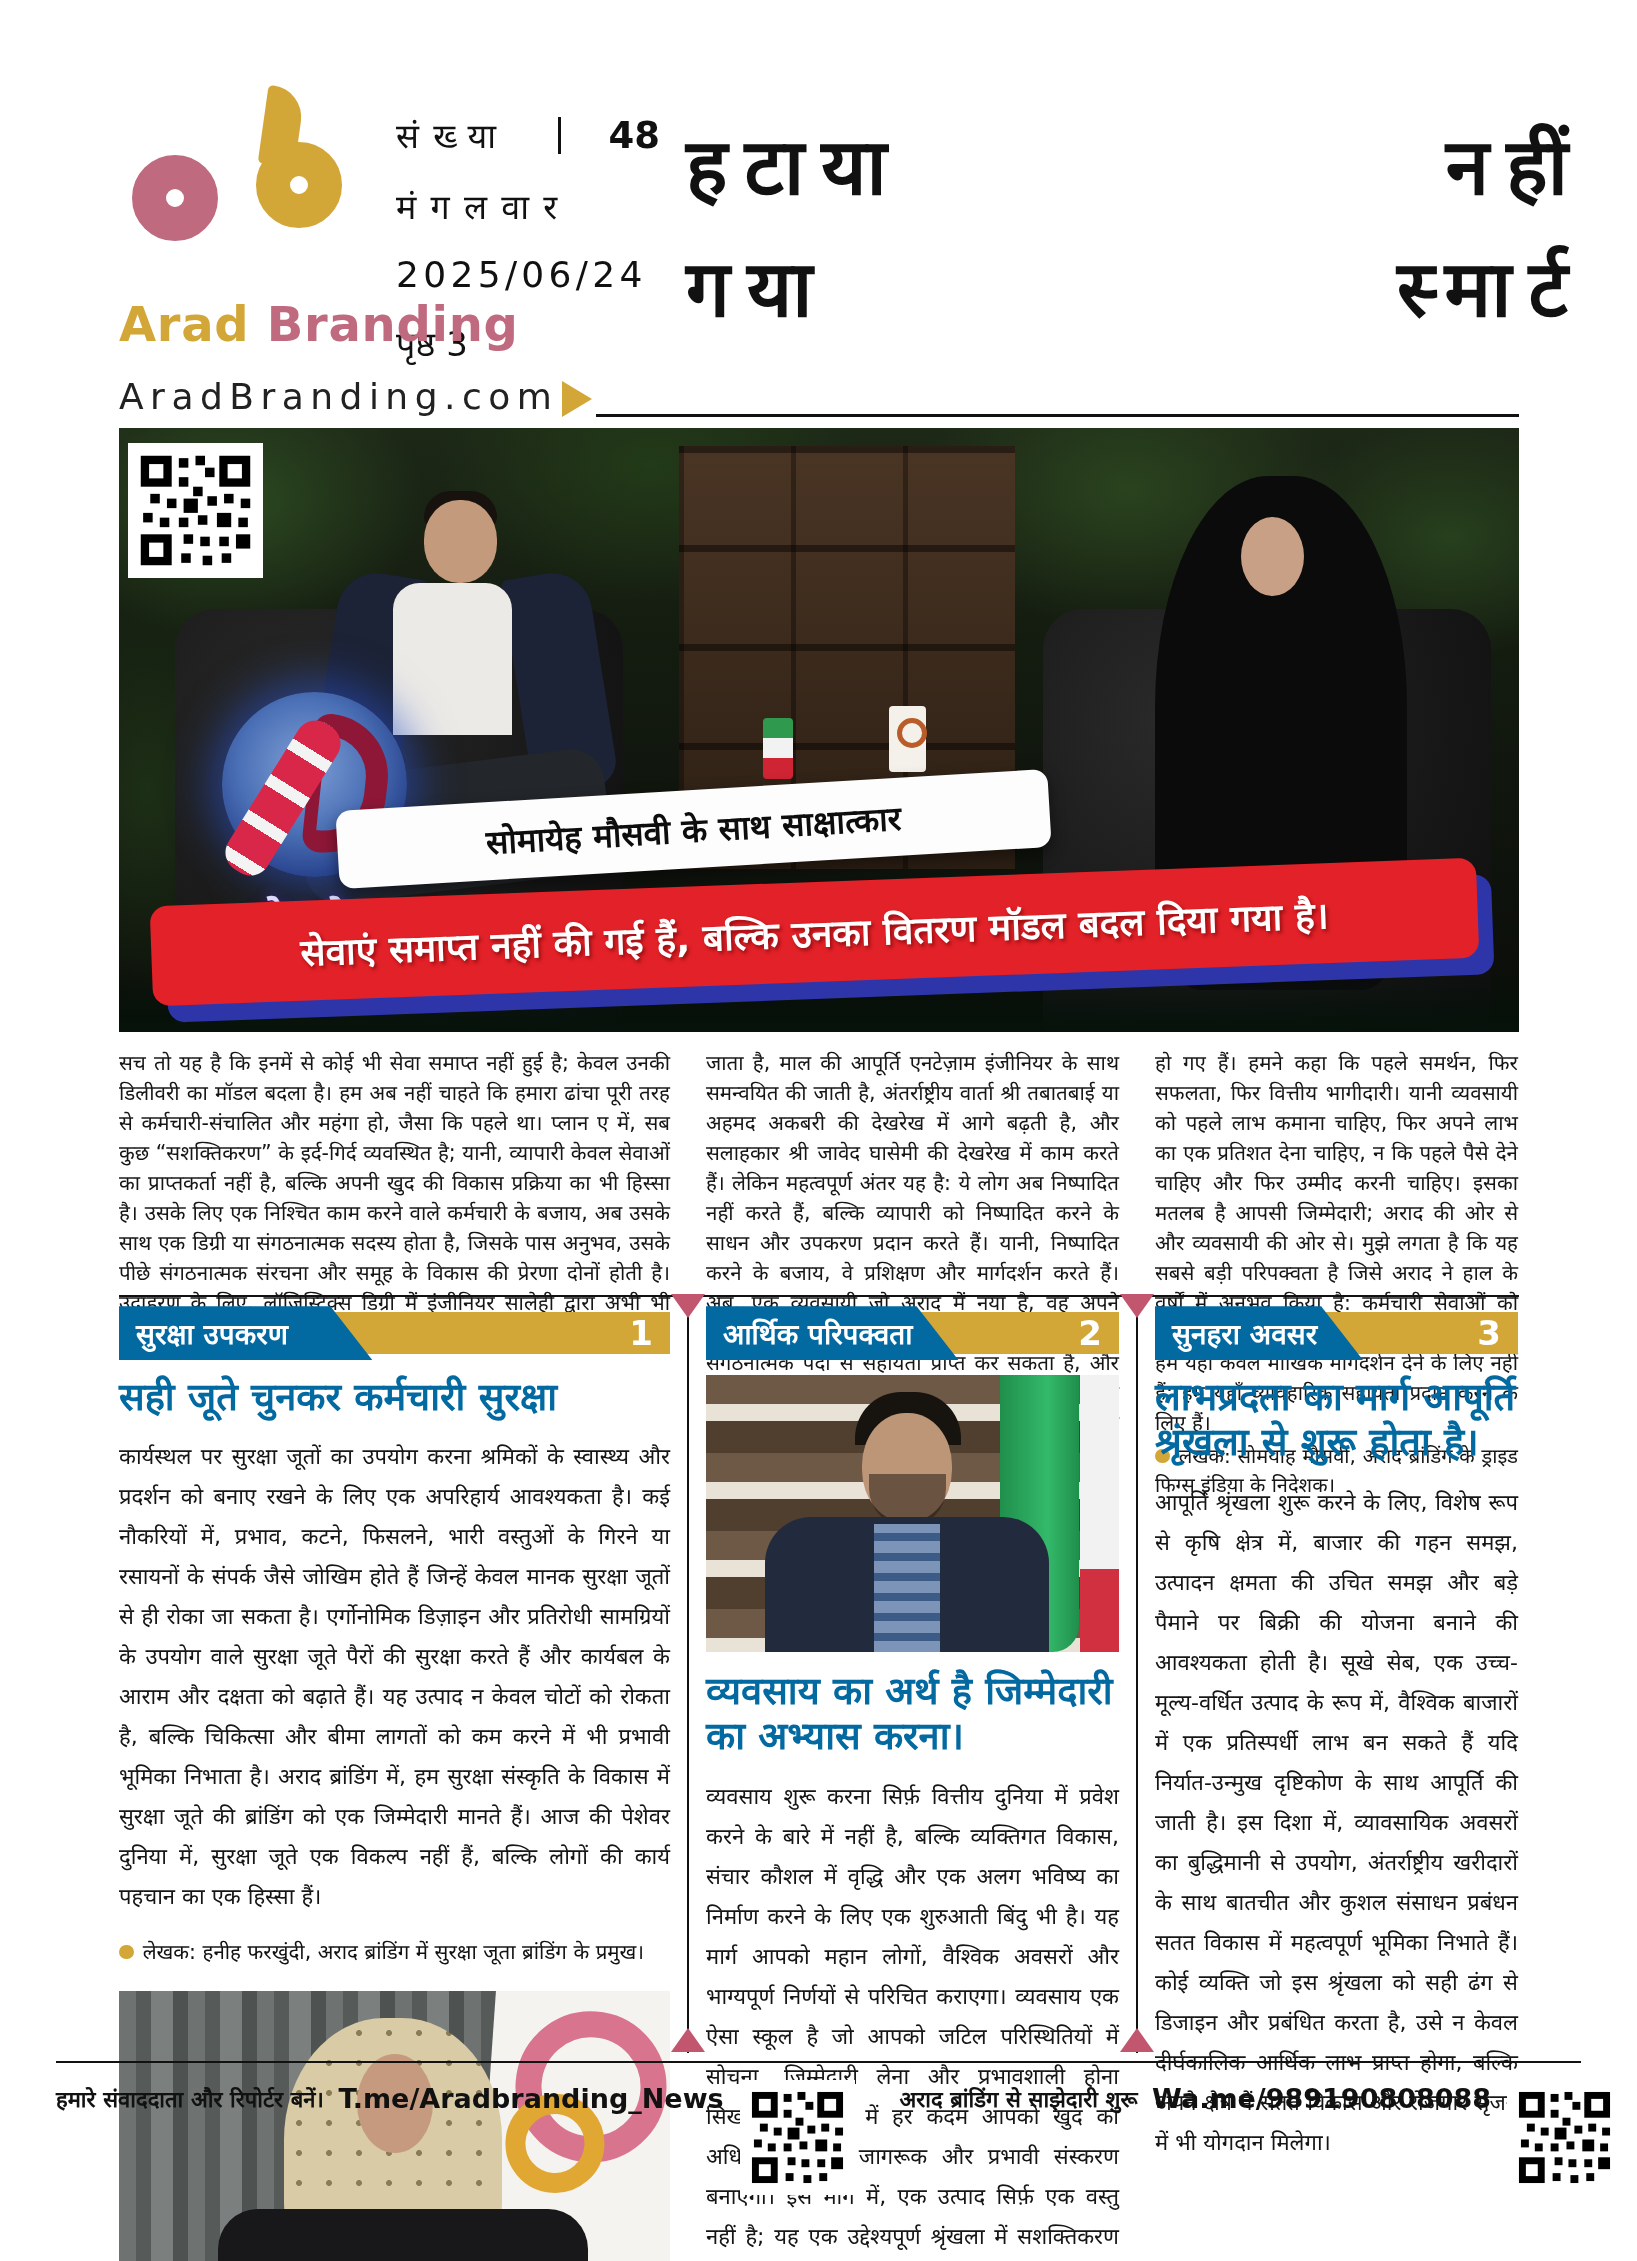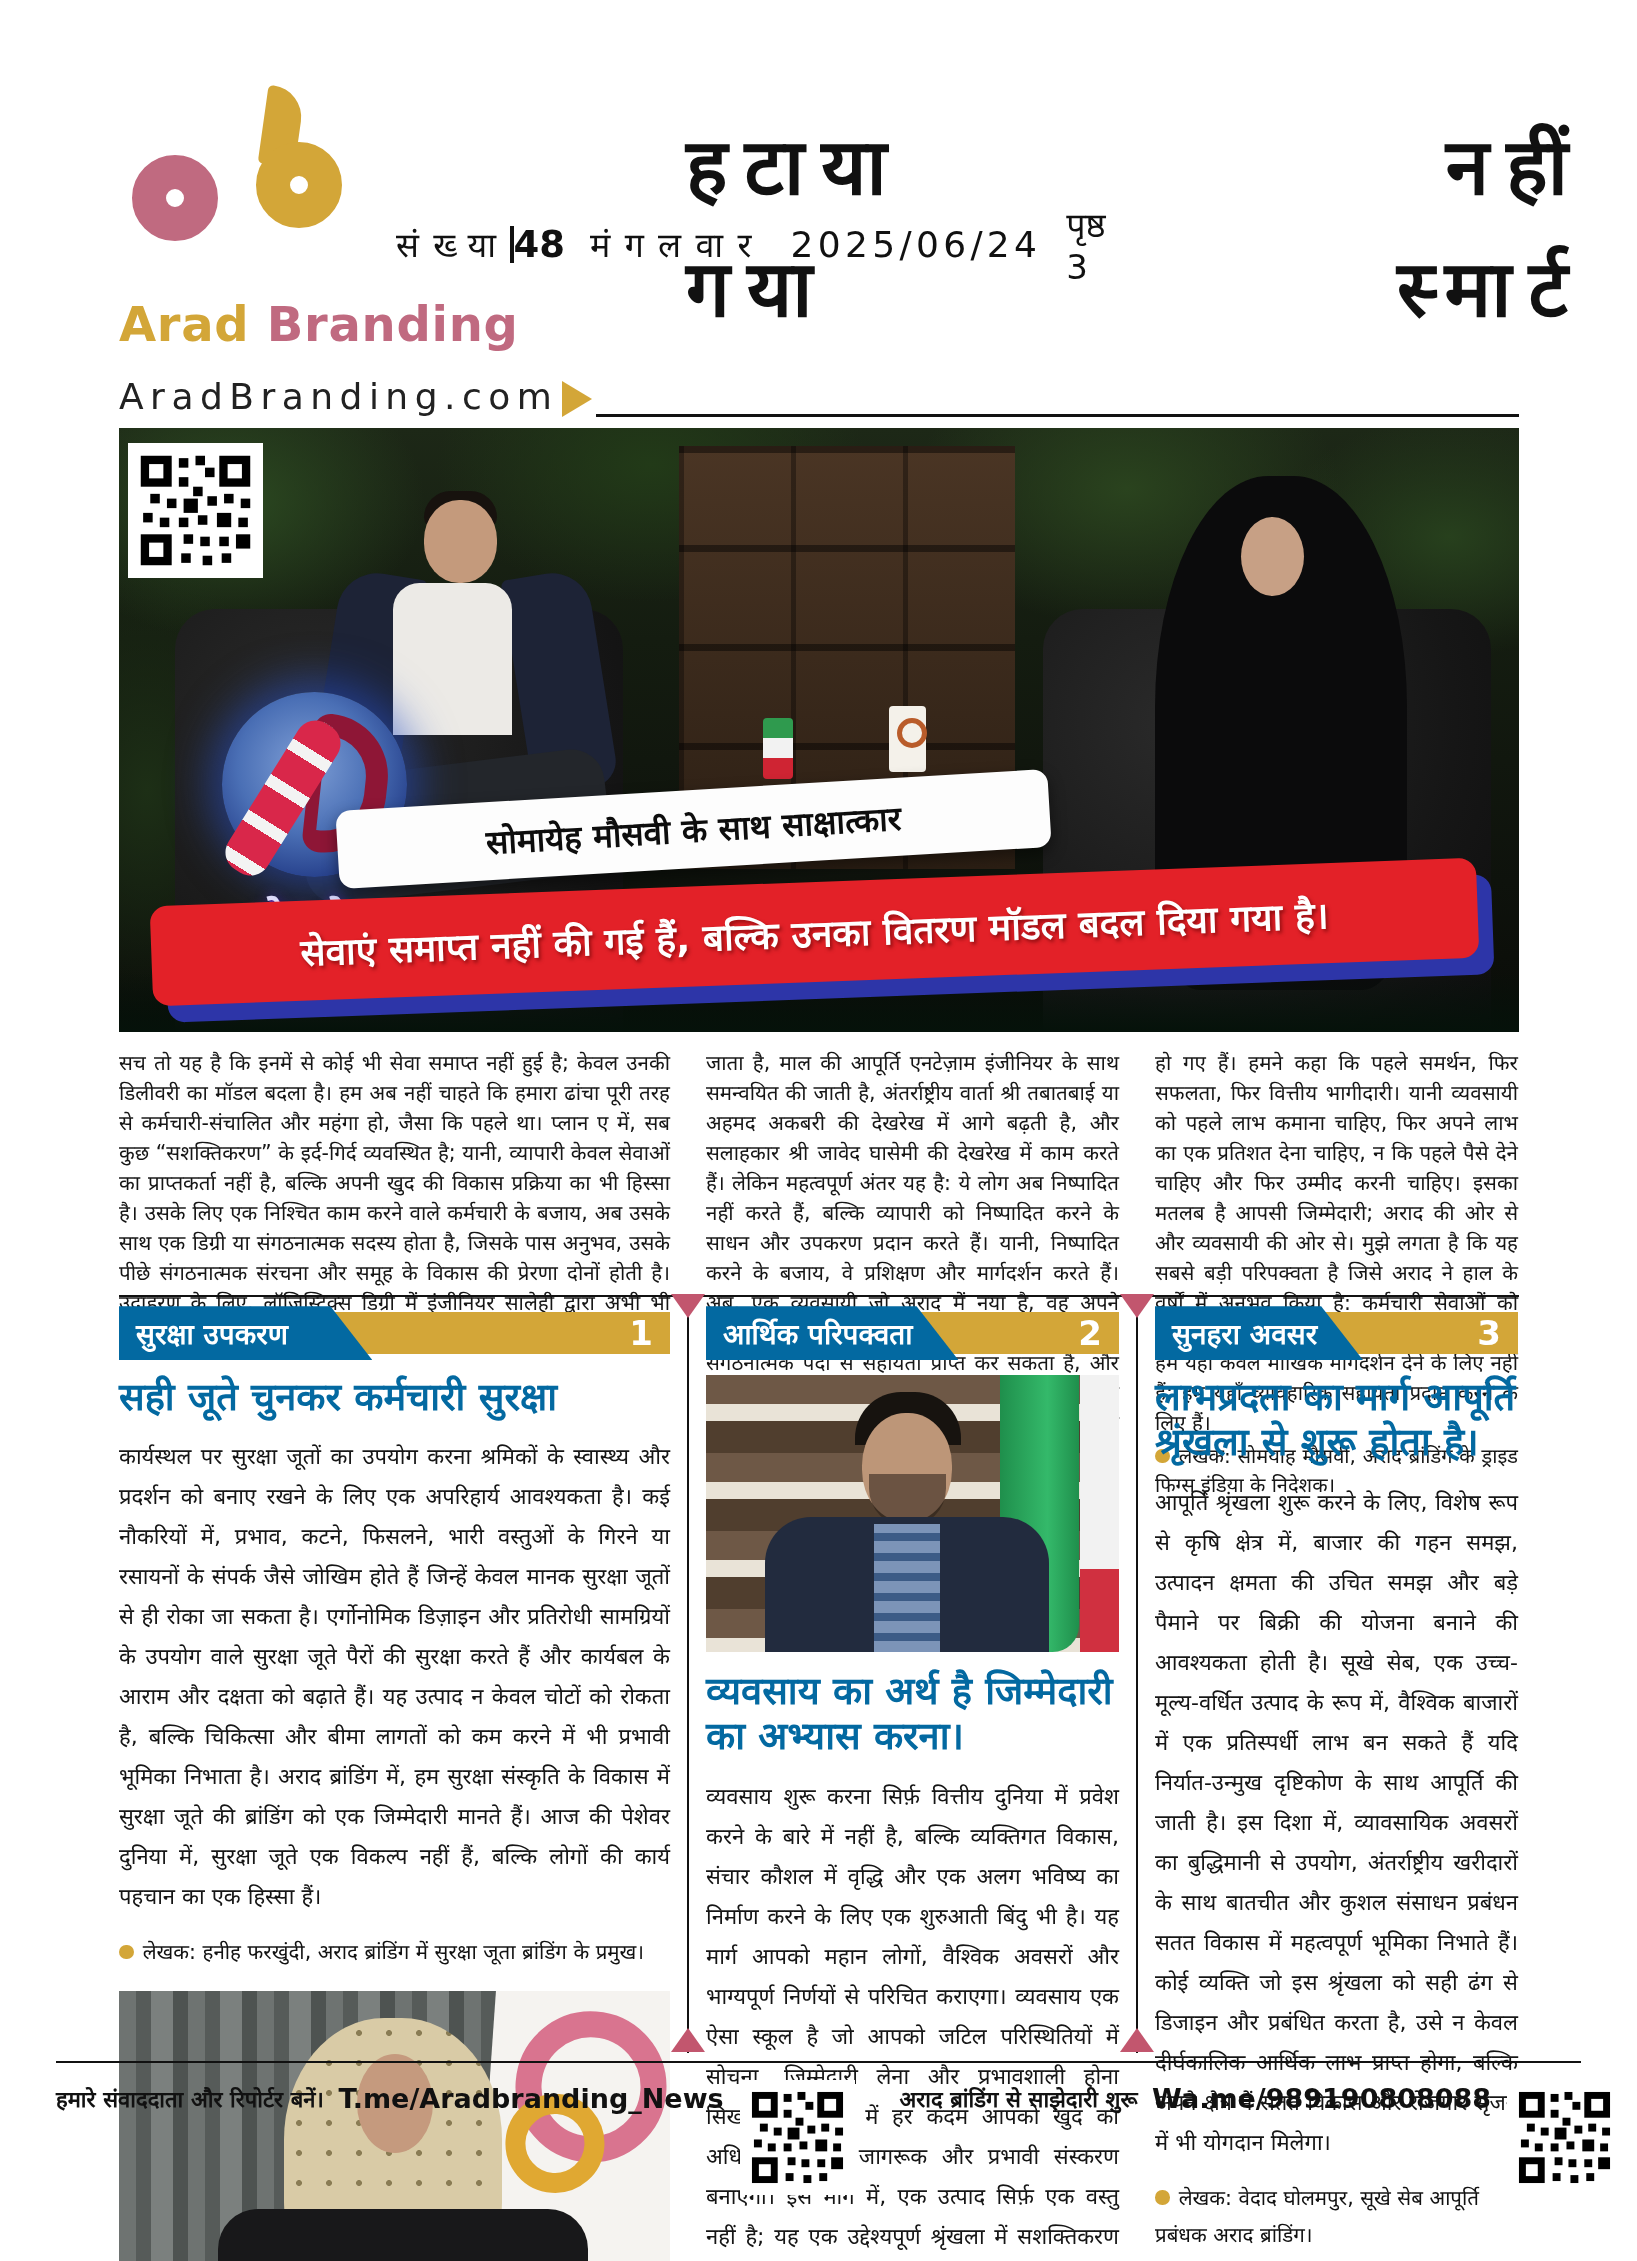--- a/index.html
+++ b/index.html
@@ -12,21 +12,21 @@
   .logo-block { width:277px; position:relative; }
   .logo { position:relative; width:264px; height:198px; }
   .ring { position:absolute; border-radius:50%; }
   .ring-a { left:13.2px; top:56px; width:86px; height:86px; border:34px solid #c06a80; }
   .ring-b { left:137px; top:43px; width:86px; height:86px; border:34px solid #d3a638; }
   .stem-b { position:absolute; left:144px; top:-12px; width:37px; height:79px; background:#d3a638; border-radius:6.6px 40px 0 6.6px; transform:rotate(8deg); }
   .brand-name { position:absolute; left:0; top:197px; width:277px; font-size:48px; font-weight:800; letter-spacing:0.7px; white-space:nowrap; }
   .brand-gold { color:#d3a638; }
   .brand-pink { color:#c06a80; }
 
-  .issue-block { width:290px; padding-top:13.2px; display:flex; gap:25px; font-size:34px; }
+  .issue-block { width:290px; padding-top:13.2px; display:flex; flex-direction:column; gap:25px; font-size:34px; }
   .issue-row { display:flex; align-items:center; justify-content:space-between; width:264px; }
   .issue-sep { width:3.3px; height:37px; background:#111; }
   .issue-num { font-weight:800; font-size:37px; }
   .spread { letter-spacing:0.42em; }
   .date-row { letter-spacing:0.12em; font-size:36px; }
   .pg-row { font-size:34px; }
 
   .headline-block { flex:1; padding-top:6.6px; }
   .headline-line { font-size:78px; font-weight:800; line-height:122px; text-align:justify; text-align-last:justify; letter-spacing:0.22em; white-space:normal; }
 
@@ -346,23 +346,20 @@
     <div class="section-col">
       <div class="sec-header">
         <div class="gold-bar"></div>
         <div class="pink-label">
             <span>सुनहरा अवसर</span>
           </div>
         <div class="sec-num">3</div>
       </div>
       <h2 class="sec-heading">लाभप्रदता का मार्ग आपूर्ति श्रृंखला से शुरू होता है।</h2>
       <p class="sec-body">आपूर्ति श्रृंखला शुरू करने के लिए, विशेष रूप से कृषि क्षेत्र में, बाजार की गहन समझ, उत्पादन क्षमता की उचित समझ और बड़े पैमाने पर बिक्री की योजना बनाने की आवश्यकता होती है। सूखे सेब, एक उच्च-मूल्य-वर्धित उत्पाद के रूप में, वैश्विक बाजारों में एक प्रतिस्पर्धी लाभ बन सकते हैं यदि निर्यात-उन्मुख दृष्टिकोण के साथ आपूर्ति की जाती है। इस दिशा में, व्यावसायिक अवसरों का बुद्धिमानी से उपयोग, अंतर्राष्ट्रीय खरीदारों के साथ बातचीत और कुशल संसाधन प्रबंधन सतत विकास में महत्वपूर्ण भूमिका निभाते हैं। कोई व्यक्ति जो इस श्रृंखला को सही ढंग से डिजाइन और प्रबंधित करता है, उसे न केवल दीर्घकालिक आर्थिक लाभ प्राप्त होगा, बल्कि अपने क्षेत्र में सतत विकास और रोजगार सृजन में भी योगदान मिलेगा।</p>
-      <p class="sec-author">
-        <span class="bullet"></span><span>लेखक: वेदाद घोलमपुर, सूखे सेब आपूर्ति प्रबंधक अराद ब्रांडिंग।</span>
-      </p>
 
     </div>
   </div>
 
   <footer class="footer">
     <div class="f-block">
       <div class="f-texts">
         <div class="f-title">हमारे संवाददाता और रिपोर्टर बनें।</div>
         <div class="f-link">T.me/Aradbranding_News</div>
       </div>

